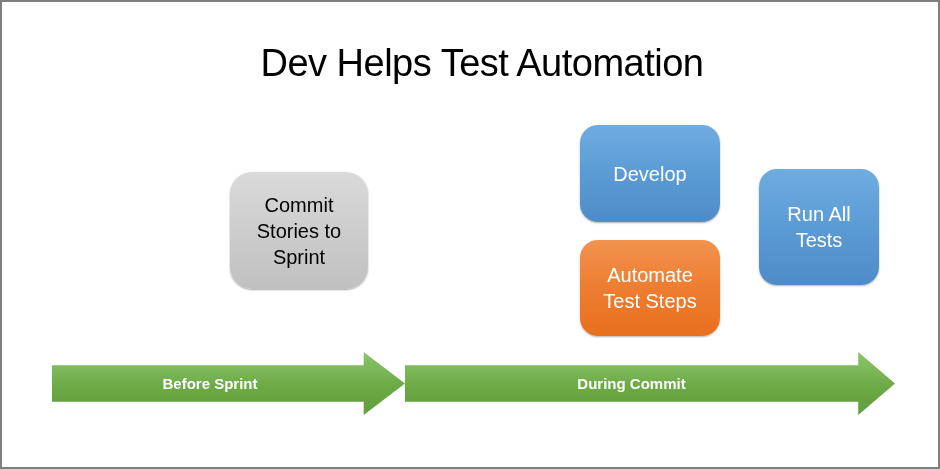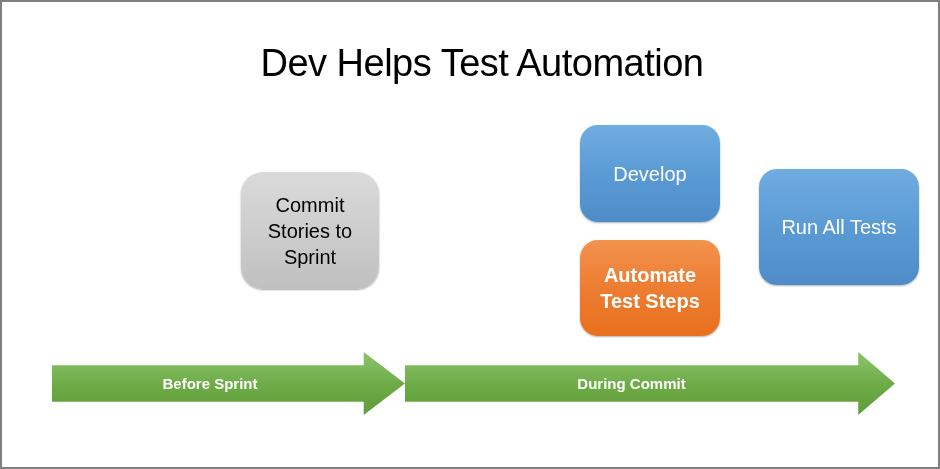--- a/index.html
+++ b/index.html
@@ -80,34 +80,34 @@
   }
 </style>
 </head>
 <body>
 
 <div class="slide">
 
   <h1 class="title">Dev Helps Test Automation</h1>
 
 
-  <div class="shape shape-gray" style="left:228px; top:170px; width:138px; height:117px;margin-left:11px;">
+  <div class="shape shape-gray" style="left:228px; top:170px; width:138px; height:117px;">
     <span>Commit Stories to Sprint</span>
   </div>
 
 
   <div class="shape shape-blue" style="left:578px; top:123px; width:140px; height:97px;">
     <span>Develop</span>
   </div>
 
-  <div class="shape shape-orange" style="left:578px; top:238px; width:140px; height:96px;font-weight:bold;">
+  <div class="shape shape-orange" style="left:578px; top:238px; width:140px; height:96px;">
     <span>Automate Test Steps</span>
   </div>
 
-  <div class="shape shape-blue" style="left:757px; top:167px; width:160px; height:116px;">
+  <div class="shape shape-blue" style="left:757px; top:167px; width:120px; height:116px;">
     <span>Run All Tests</span>
   </div>
 
   <div class="arrow arrow-before" style="left:50px; top:350px; width:317px; height:63px;">
     <span class="arrow-label">Before Sprint</span>
   </div>
 
   <div class="arrow arrow-during" style="left:403px; top:350px; width:490px; height:63px;">
     <span class="arrow-label">During Commit</span>
   </div>

